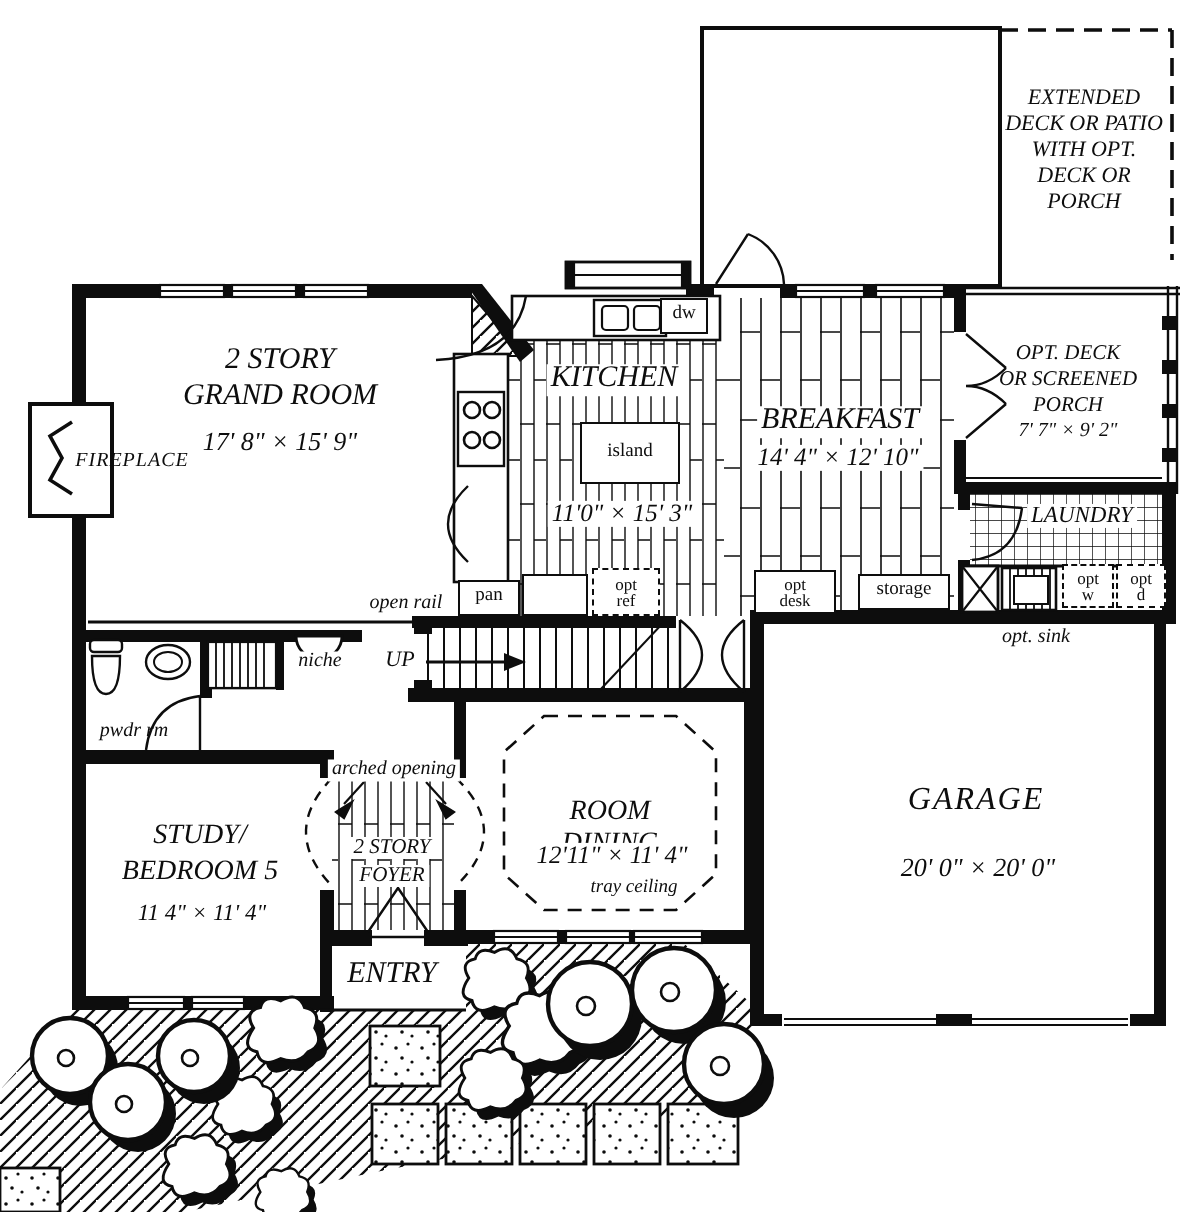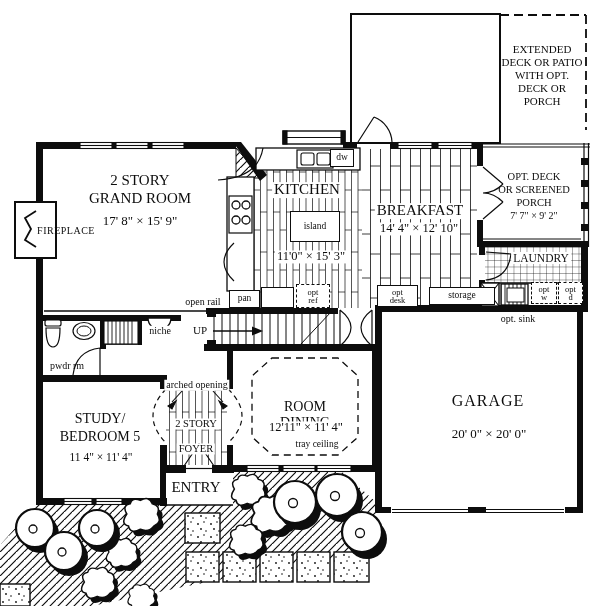--- a/index.html
+++ b/index.html
@@ -1,20 +1,20 @@
 <!DOCTYPE html>
 <html><head>
 <meta charset="utf-8">
 <style>
   html,body{margin:0;padding:0;background:#ffffff;}
   #plan{position:relative;width:600px;height:606px;background:#ffffff;overflow:hidden;
         font-family:"Liberation Serif",serif;color:#0d0d0d;}
   #lines{position:absolute;left:0;top:0;}
   .lbl{position:absolute;transform:translate(-50%,-50%);white-space:nowrap;text-align:center;
-       font-family:"Liberation Serif",serif;color:#0d0d0d;line-height:1.05;}
+       font-family:"Liberation Serif",serif;color:#0d0d0d;line-height:1.05;font-style:italic;}
   .halo{background:#ffffff;padding:0 2px;}
   .box{position:absolute;box-sizing:border-box;border:1.5px solid #0d0d0d;background:#ffffff;
        display:flex;flex-direction:column;align-items:center;justify-content:center;
        font-family:"Liberation Serif",serif;color:#0d0d0d;line-height:1.0;}
   .dashbox{border:1.4px dashed #0d0d0d;}
   .fs8{font-size:8.5px}.fs9{font-size:9.5px}.fs10{font-size:10px}.fs10b{font-size:10.5px}
   .fs11{font-size:11px}.fs11b{font-size:11.5px}.fs12{font-size:12.5px}.fs13{font-size:13px}
   .fs14{font-size:14px}.fs15{font-size:15px}.fs16{font-size:16px;letter-spacing:1px}
   .fs17{font-size:17px;letter-spacing:1px}
 </style>
@@ -321,21 +321,21 @@
     </div>
 <div class="box" style="left:261px;top:287px;width:33px;height:21px;"></div>
 <div class="box dashbox fs8" style="left:296px;top:284px;width:34px;height:24px;">
       <span>opt</span>
       <span>ref</span>
     </div>
 <div class="box fs8" style="left:377px;top:285px;width:41px;height:22px;">
       <span>opt</span>
       <span>desk</span>
     </div>
-<div class="box fs9" style="left:429px;top:287px;width:66px;height:18px;">
+<div class="box fs9" style="left:429px;top:287px;width:46px;height:18px;">
       <span>storage</span>
     </div>
 <div class="box dashbox fs8" style="left:531px;top:282px;width:26px;height:22px;">
       <span>opt</span>
       <span>w</span>
     </div>
 <div class="box dashbox fs8" style="left:558px;top:282px;width:25px;height:22px;">
       <span>opt</span>
       <span>d</span>
     </div>
@@ -371,21 +371,21 @@
 <div class="lbl fs11" style="left:200px;top:331px;">UP</div>
 <div class="lbl fs10 halo" style="left:160px;top:331px;">niche</div>
 <div class="lbl fs10" style="left:67px;top:366px;">pwdr rm</div>
 <div class="lbl fs10 halo" style="left:197px;top:385px;">arched opening</div>
 
 <div class="lbl fs14" style="left:100px;top:419px;">STUDY/</div>
 <div class="lbl fs14" style="left:100px;top:437px;">BEDROOM 5</div>
 <div class="lbl fs11b" style="left:101px;top:457px;">11 4" × 11' 4"</div>
 
 <div class="lbl fs10b halo" style="left:196px;top:424px;">2 STORY</div>
-<div class="lbl fs10b halo" style="left:196px;top:438px;margin-top:11px;">FOYER</div>
+<div class="lbl fs10b halo" style="left:196px;top:438px;">FOYER</div>
 
 <div class="lbl fs14 halo" style="left:305px;top:390px;margin-top:33px;">DINING</div>
 <div class="lbl fs14 halo" style="left:305px;top:407px;">ROOM</div>
 <div class="lbl fs12 halo" style="left:306px;top:428px;">12'11" × 11' 4"</div>
 <div class="lbl fs9 halo" style="left:317px;top:445px;">tray ceiling</div>
 
 <div class="lbl fs16" style="left:488px;top:401px;">GARAGE</div>
 <div class="lbl fs13" style="left:489px;top:434px;">20' 0" × 20' 0"</div>
 
 <div class="lbl fs15" style="left:196px;top:488px;">ENTRY</div>

